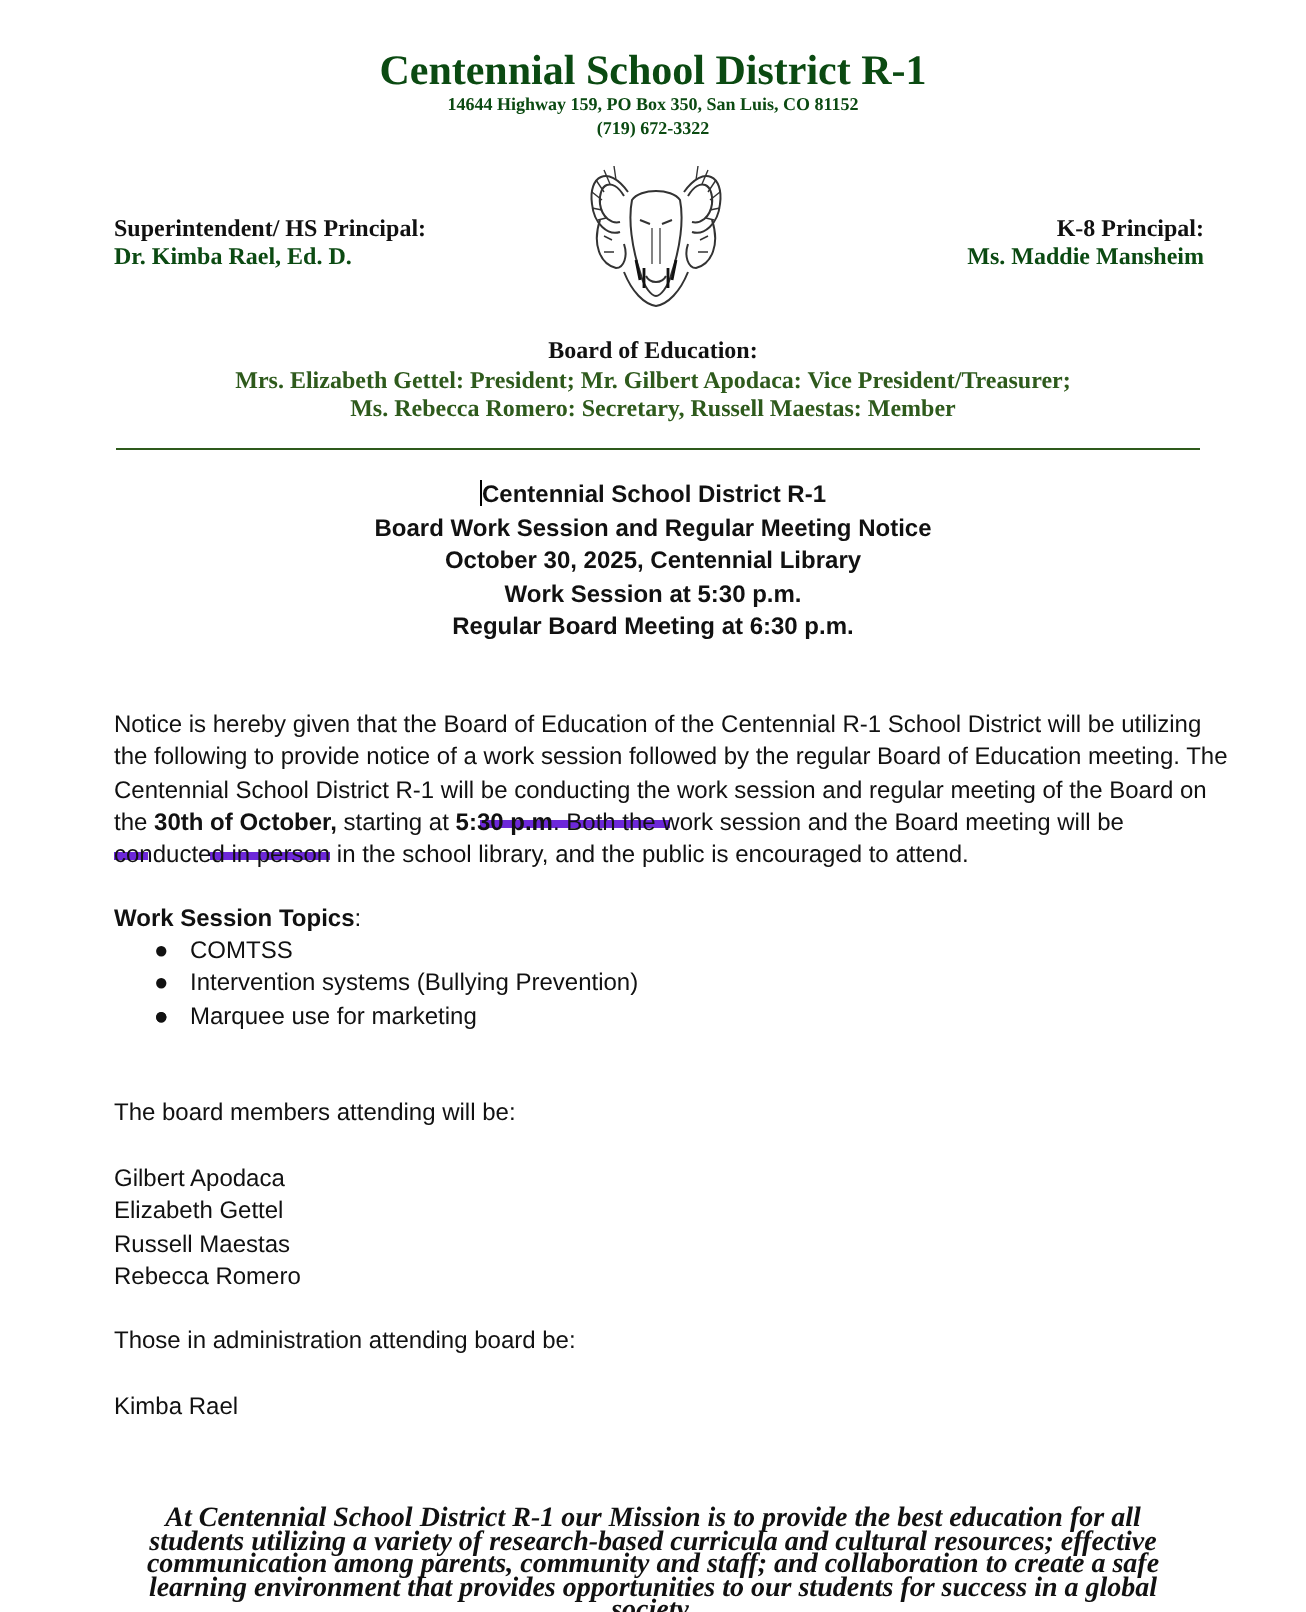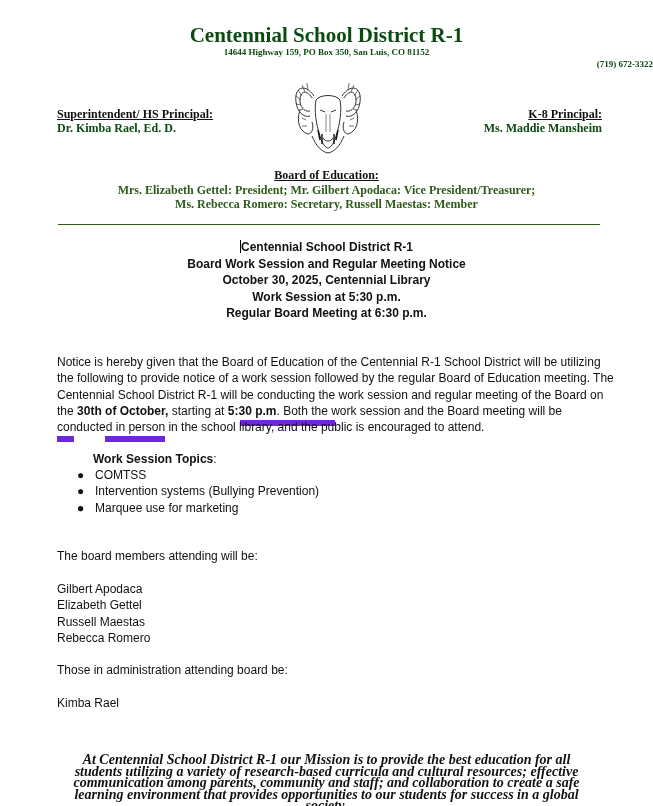--- a/index.html
+++ b/index.html
@@ -41,21 +41,21 @@
       top: 46px;
       text-align: center;
       font-size: 9px;
       font-weight: bold;
       line-height: 13px;
     }
     .lh-phone {
       position: absolute;
       left: 0; width: 653px;
       top: 58px;
-      text-align: right;
+      text-align: center;
       font-size: 9px;
       font-weight: bold;
       line-height: 13px;
     }
 
     .lh-left {
       position: absolute;
       left: 57px;
       top: 107px;
       font-size: 12px;
@@ -64,21 +64,21 @@
     }
     .lh-right {
       position: absolute;
       right: 51px;
       top: 107px;
       text-align: right;
       font-size: 12px;
       font-weight: bold;
       line-height: 14px;
     }
-    .u { text-decoration: underline; color: #111; }
+    .u { color: #111; }
 
     .logo {
       position: absolute;
       left: 292px;
       top: 74px;
       width: 72px;
       height: 80px;
     }
 
     .board-head {
@@ -124,24 +124,24 @@
       position: absolute;
       left: 57px;
       width: 560px;
       font-size: 12px;
       line-height: 16.3px;
       color: #111;
     }
     .para1 { top: 354px; }
     .spell {
       text-decoration: none;
-      border-bottom: 6px solid #6d28d9;
-      padding-bottom: 18px;
-    }
-    .topics-head { top: 451px; margin-left: 36px; }
+      border-bottom: 4px solid #6d28d9;
+      padding-bottom: 8px;
+    }
+    .topics-head { top: 451px; }
     .topics-list {
       position: absolute;
       left: 57px;
       top: 467px;
       margin: 0;
       padding: 0;
       list-style: none;
       font-size: 12px;
       line-height: 16.3px;
       color: #111;

